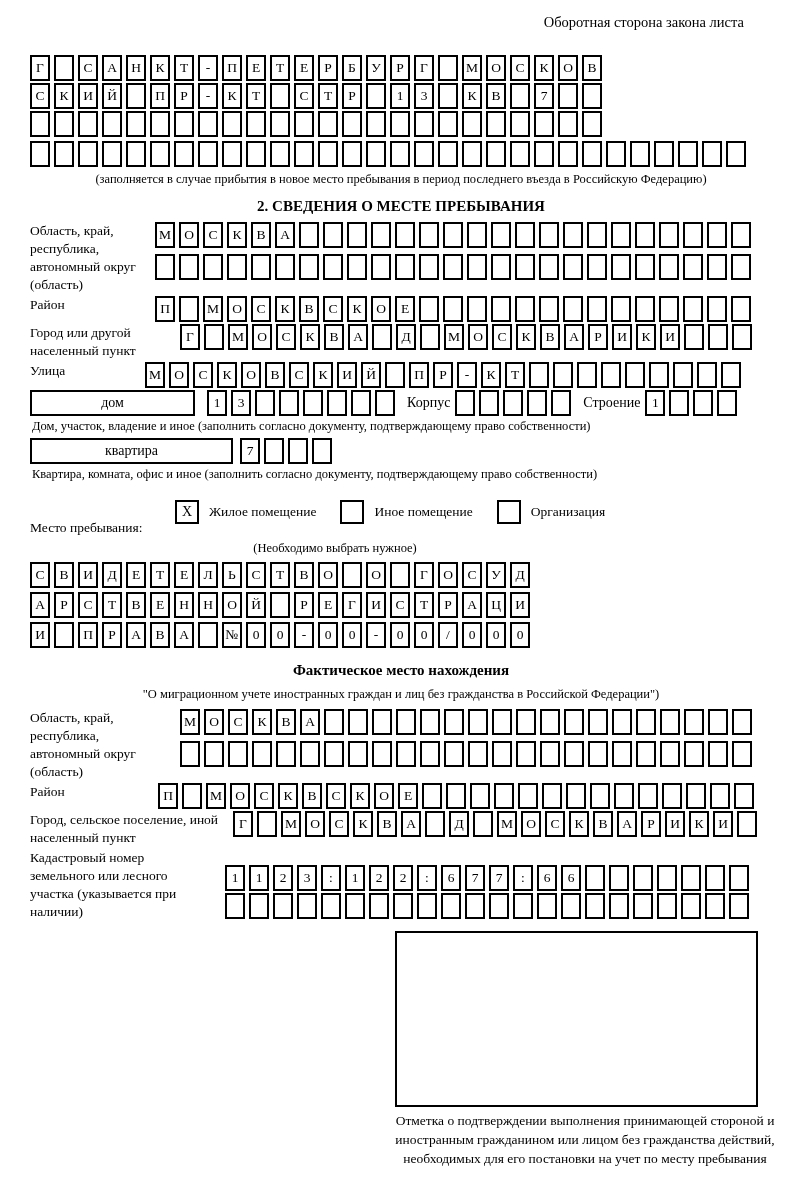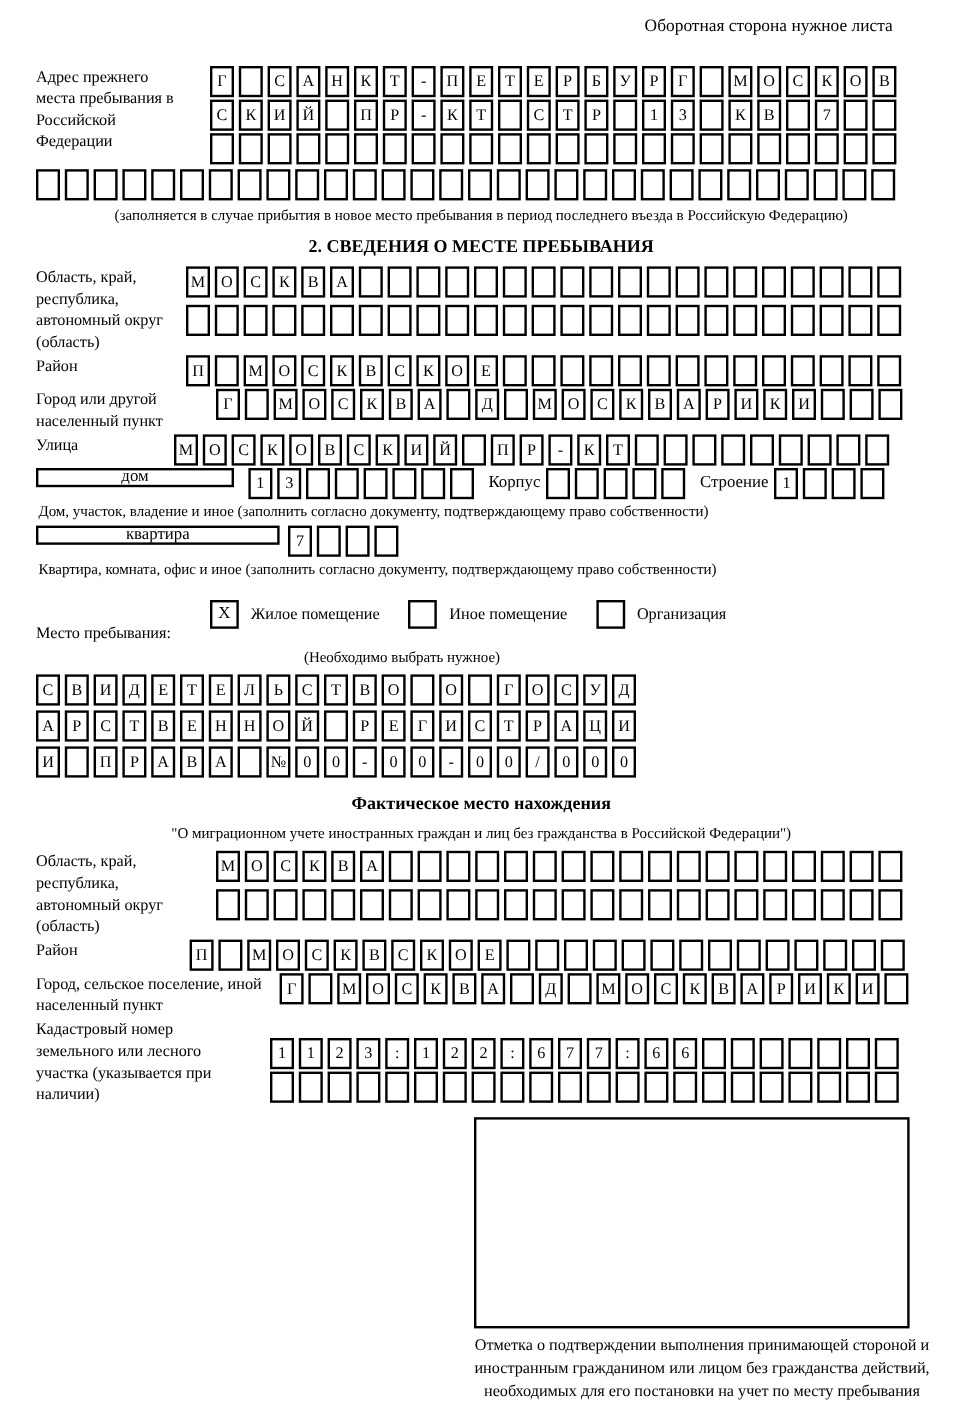--- a/index.html
+++ b/index.html
@@ -32,21 +32,21 @@
     width:16px; height:22px; border:2px solid #000; margin-right:4px;
     display:flex; align-items:center; justify-content:center;
     font-size:13.5px; flex:0 0 auto; background:#fff;
   }
 
   .cnote { text-align:center; font-size:12.5px; line-height:17px; }
   .lnote { font-size:12.5px; line-height:16px; margin-left:2px; }
   .title { text-align:center; font-weight:bold; font-size:15px; line-height:20px; margin:8px 0 6px;font-family:Liberation Serif, serif; }
 
   .wbox {
-    border:2px solid #000; height:16px; box-sizing:border-box;
+    border:2px solid #000; height:26px; box-sizing:border-box;
     display:flex; align-items:center; justify-content:center;
     font-size:14px; flex:0 0 auto;
   }
   .inline-lbl { font-size:14px; line-height:26px; flex:0 0 auto; }
 
   .chk {
     width:20px; height:20px; border:2px solid #000; box-sizing:content-box;
     display:flex; align-items:center; justify-content:center;
     font-size:14px; flex:0 0 auto;
   }
@@ -60,24 +60,23 @@
   .stamp-caption { width:420px; margin-left:345px; text-align:center; font-size:13.5px; line-height:19px; }
 
   .mt4{margin-top:4px;} .mt6{margin-top:6px;} .mt8{margin-top:8px;}
   .cad-col { margin-top:16px; }
 </style>
 </head>
 <body>
 
 <div class="page">
 
-  <div class="header-note">Оборотная сторона нужное листа</div>
-
-  <div class="frow">
-    <div class="flabel lb145">Адрес прежнего места пребывания в Российской Федерации</div>
+  <div class="header-note">Оборотная сторона закона листа</div>
+
+  <div class="frow">
     <div class="cellcol tight">
       <div class="cells">
           <span class="cell">Г</span>
           <span class="cell"></span>
           <span class="cell">С</span>
           <span class="cell">А</span>
           <span class="cell">Н</span>
           <span class="cell">К</span>
           <span class="cell">Т</span>
           <span class="cell">-</span>

